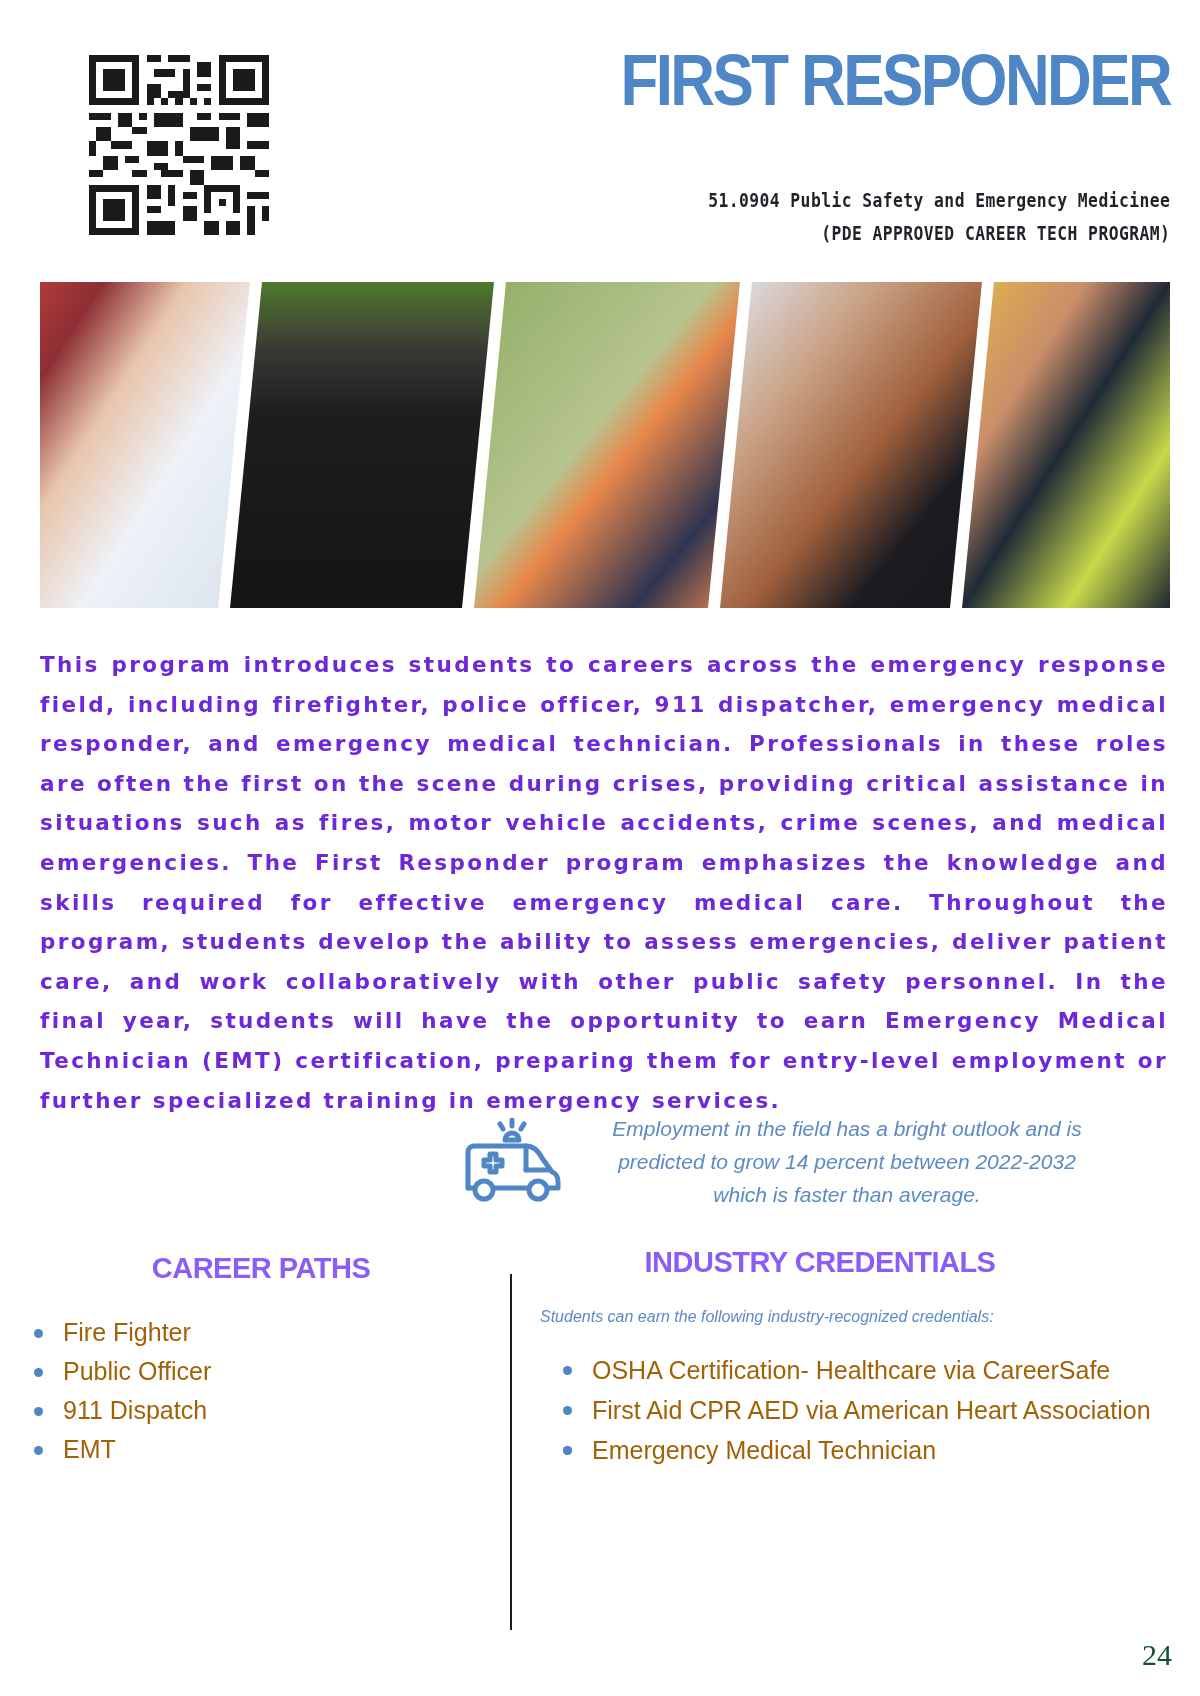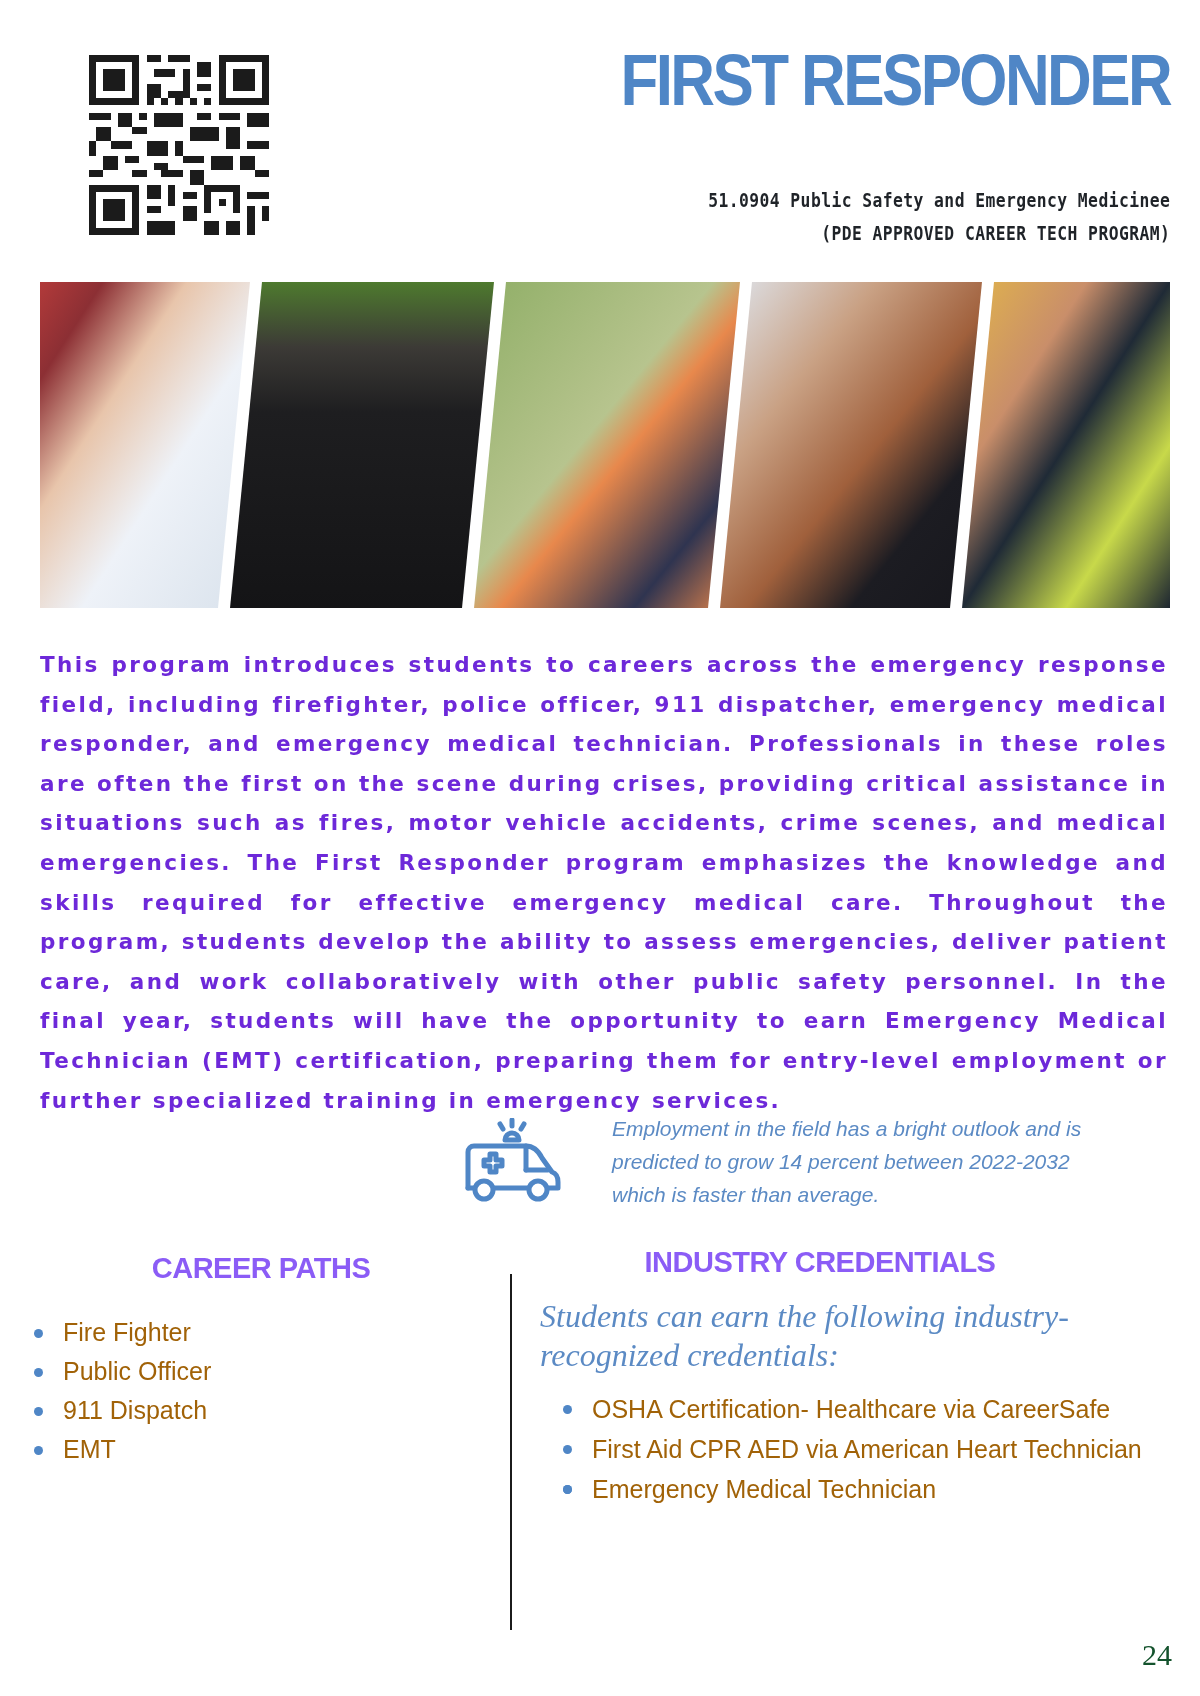--- a/index.html
+++ b/index.html
@@ -9,35 +9,35 @@
 
   .title { position: absolute; right: 30px; top: 44px; margin: 0; color: #4f86c6; font-family: "Liberation Sans", sans-serif; font-weight: 700; font-size: 72px; letter-spacing: -3px; line-height: 1; transform: scaleX(0.86); transform-origin: right center; }
 
   .subtitle { position: absolute; right: 30px; top: 184px; text-align: right; color: #1f2328; font-family: "DejaVu Sans Mono", monospace; font-weight: 700; font-size: 19px; line-height: 33px; transform: scaleX(0.86); transform-origin: right center; letter-spacing: 0.5px; }
 
   .photo-strip { position: absolute; left: 40px; top: 282px; width: 1130px; height: 326px; }
 
   .intro { position: absolute; left: 40px; top: 645px; width: 1128px; margin: 0; color: #6d28d9; font-family: "DejaVu Sans", sans-serif; font-weight: 700; font-size: 21.5px; line-height: 39.6px; letter-spacing: 2.4px; text-align: justify; text-align-last: left; }
 
   .outlook-icon { position: absolute; left: 462px; top: 1118px; width: 100px; height: 90px; }
-  .outlook-text { position: absolute; left: 612px; top: 1112px; width: 470px; margin: 0; color: #5b8ac4; font-family: "Liberation Sans", sans-serif; font-style: italic; font-size: 21px; line-height: 33px; }
+  .outlook-text { position: absolute; left: 612px; top: 1112px; width: 470px; margin: 0; color: #5b8ac4; font-family: "Liberation Sans", sans-serif; font-style: italic; font-size: 21px; line-height: 33px; text-align: center; }
 
   .career { position: absolute; left: 28px; top: 1232px; width: 470px; margin-top: 20px; }
   .section-title { margin: 0; color: #8b5cf6; font-family: "Liberation Sans", sans-serif; font-weight: 700; font-size: 29px; letter-spacing: -0.5px; text-align: center; }
   .career .section-title { text-align: center; width: 466px; }
   ul.bullets { list-style: none; margin: 0; padding: 0; }
   ul.bullets li { position: relative; padding-left: 35px; color: #a16207; font-size: 25px; line-height: 39px; }
   ul.bullets li .dot { position: absolute; left: 6px; top: 16px; width: 9px; height: 9px; border-radius: 50%; background: #4f86c6; }
   .career ul.bullets { margin-top: 28px; }
 
   .divider { position: absolute; left: 510px; top: 1274px; width: 2px; height: 356px; background: #1b1b1b; }
 
   .creds { position: absolute; left: 540px; top: 1246px; width: 640px; }
   .creds .section-title { text-align: center; width: 640px; margin-left: -40px; }
-  .creds-intro { margin: 18px 0 0 0; color: #5b8ac4; font-style: italic; font-size: 32px; line-height: 39px; font-family: Liberation Serif, serif; }
+  .creds-intro { margin: 18px 0 0 0; color: #5b8ac4; font-style: italic; font-size: 16px; line-height: 39px; }
   .creds ul.bullets { margin-top: 14px; margin-left: 17px; }
   .creds ul.bullets li { line-height: 40px; }
 
   .page-number { position: absolute; right: 28px; top: 1638px; color: #14532d; font-size: 30px; font-family: Liberation Serif, serif; }
 </style>
 </head>
 <body>
 
 <svg class="qr" viewBox="0 0 25 25" shape-rendering="crispEdges">
   <rect width="25" height="25" fill="#fff"></rect>
@@ -189,19 +189,19 @@
   </ul>
 </section>
 
 <div class="divider"></div>
 
 <section class="creds">
   <h2 class="section-title">INDUSTRY CREDENTIALS</h2>
   <p class="creds-intro">Students can earn the following industry-recognized credentials:</p>
   <ul class="bullets">
     <li><span class="dot"></span><span>OSHA Certification- Healthcare via CareerSafe</span></li>
-    <li><span class="dot"></span><span>First Aid CPR AED via American Heart Technician</span></li>
+    <li><span class="dot"></span><span>First Aid CPR AED via American Heart Association</span></li>
     <li><span class="dot"></span></li>
     <li><span class="dot"></span><span>Emergency Medical Technician</span></li>
   </ul>
 </section>
 
 <div class="page-number">24</div>
 
 </body></html>

